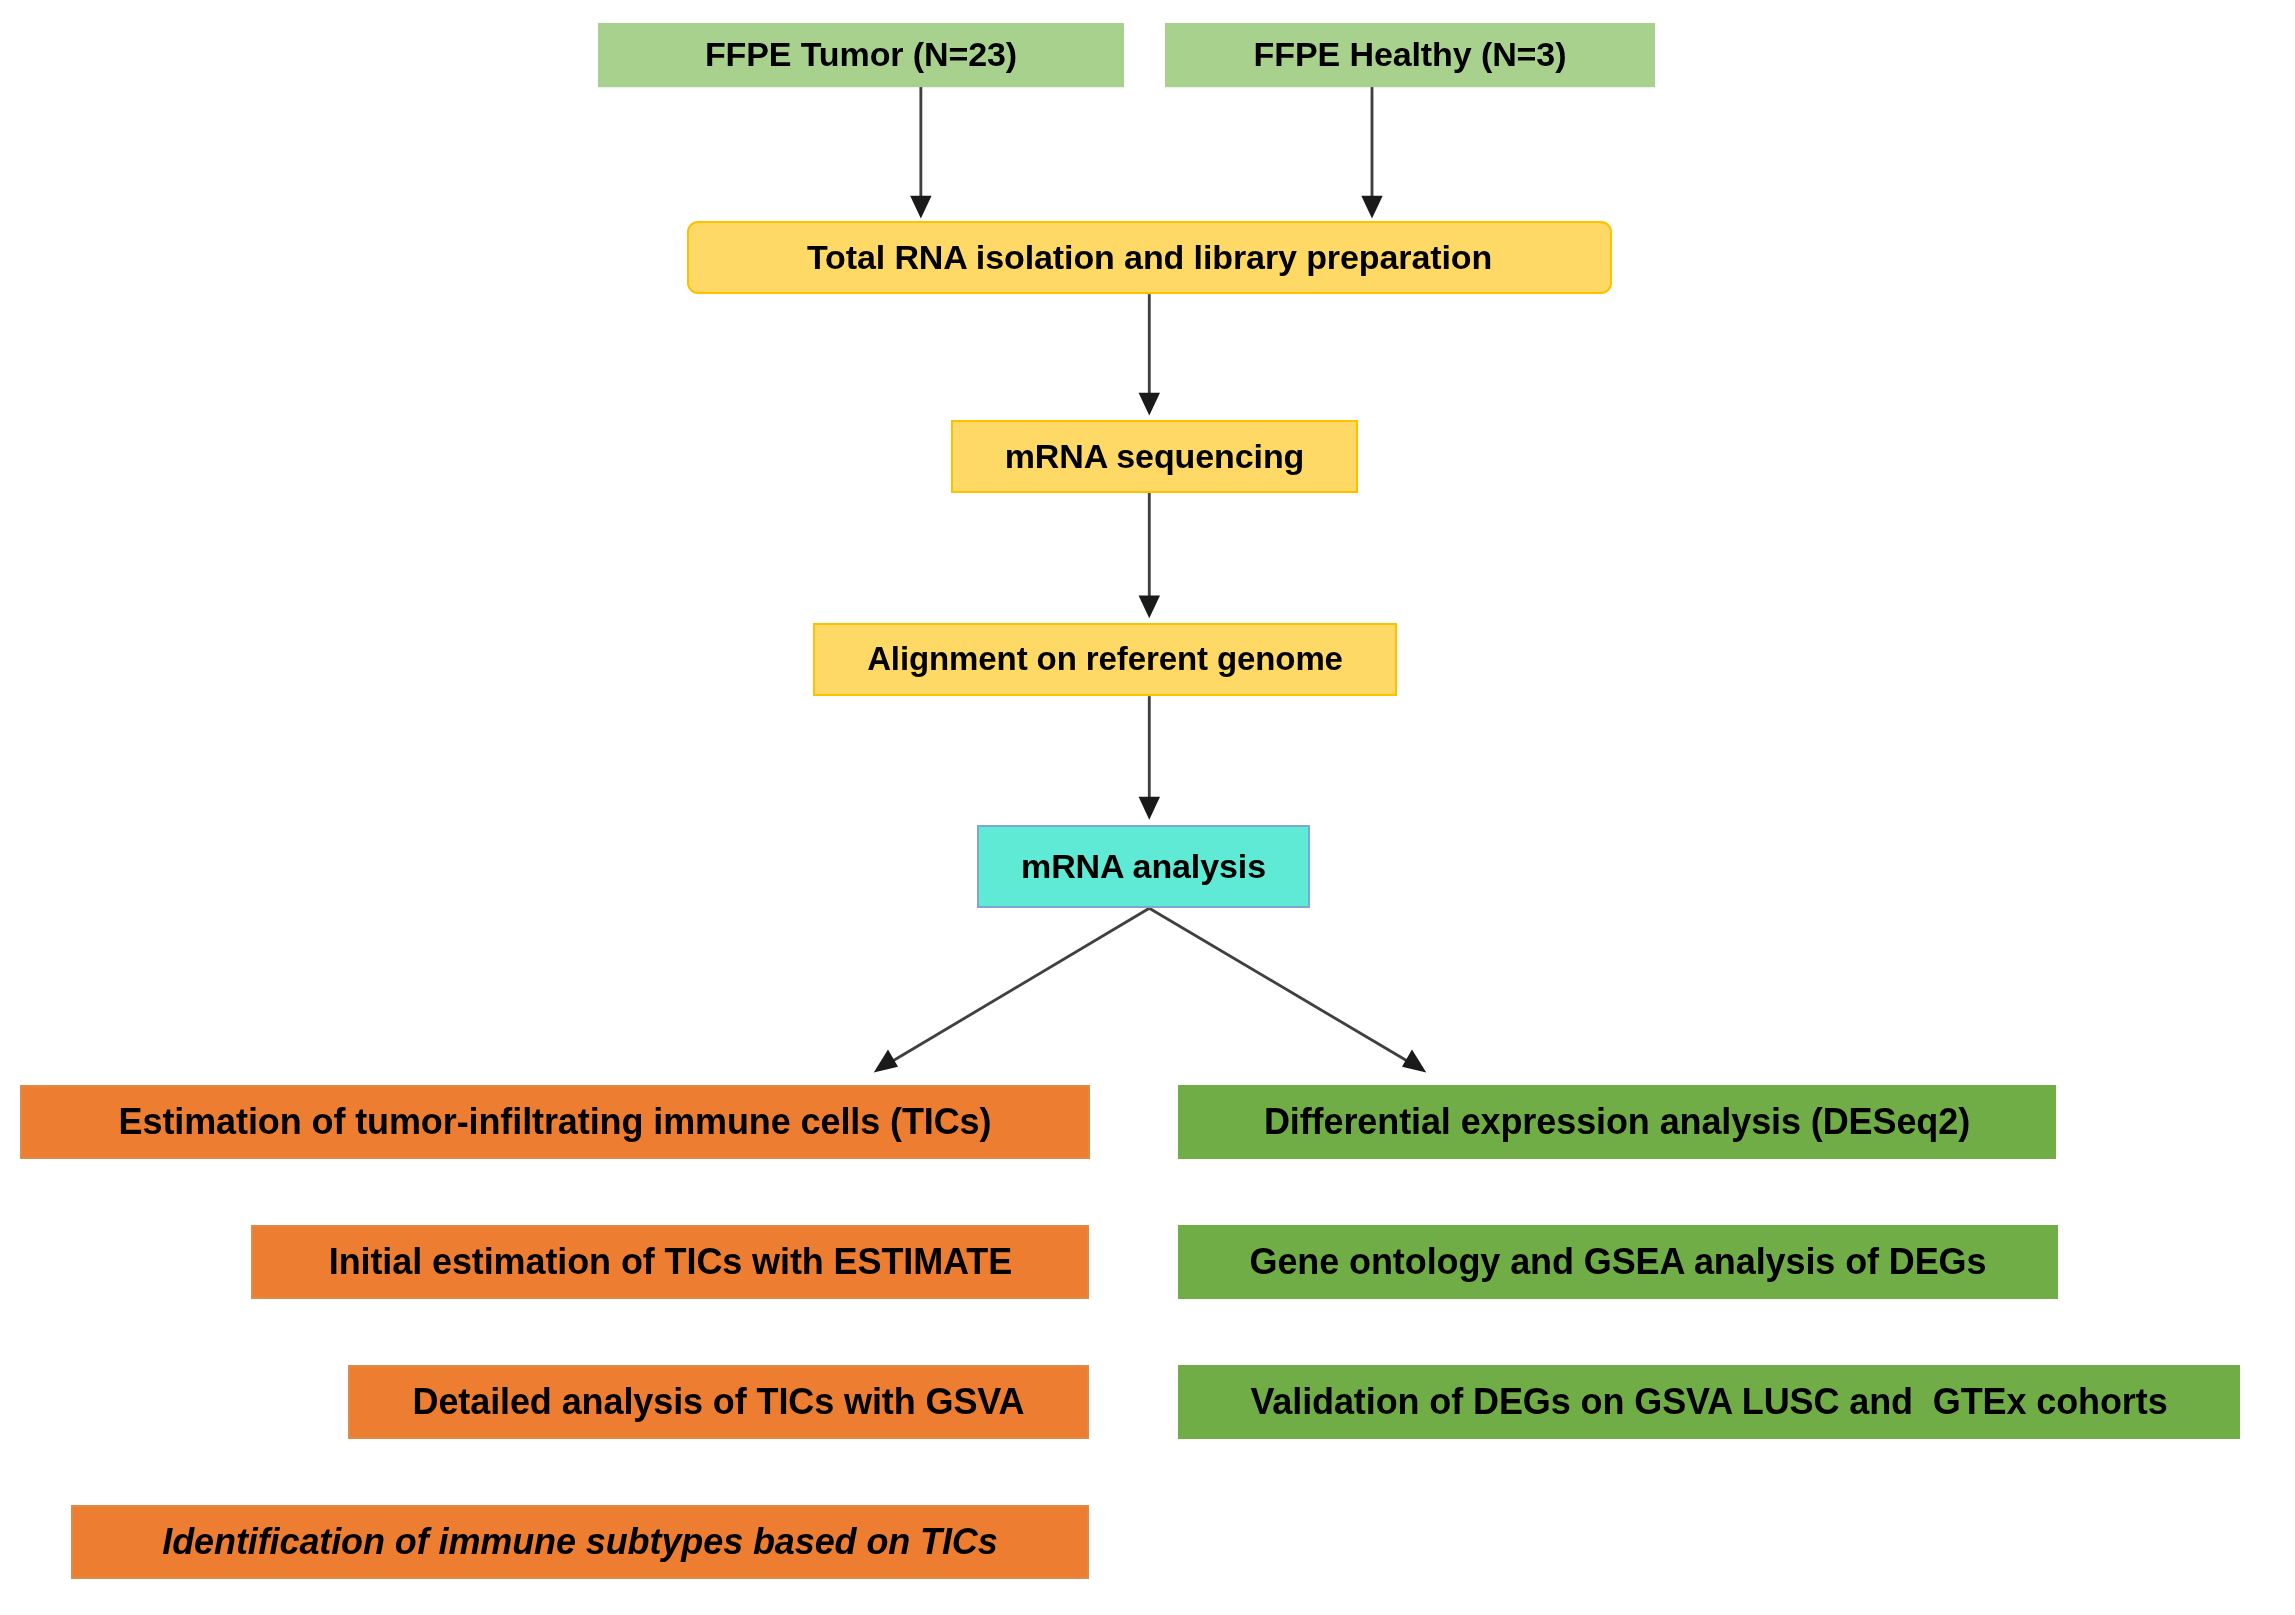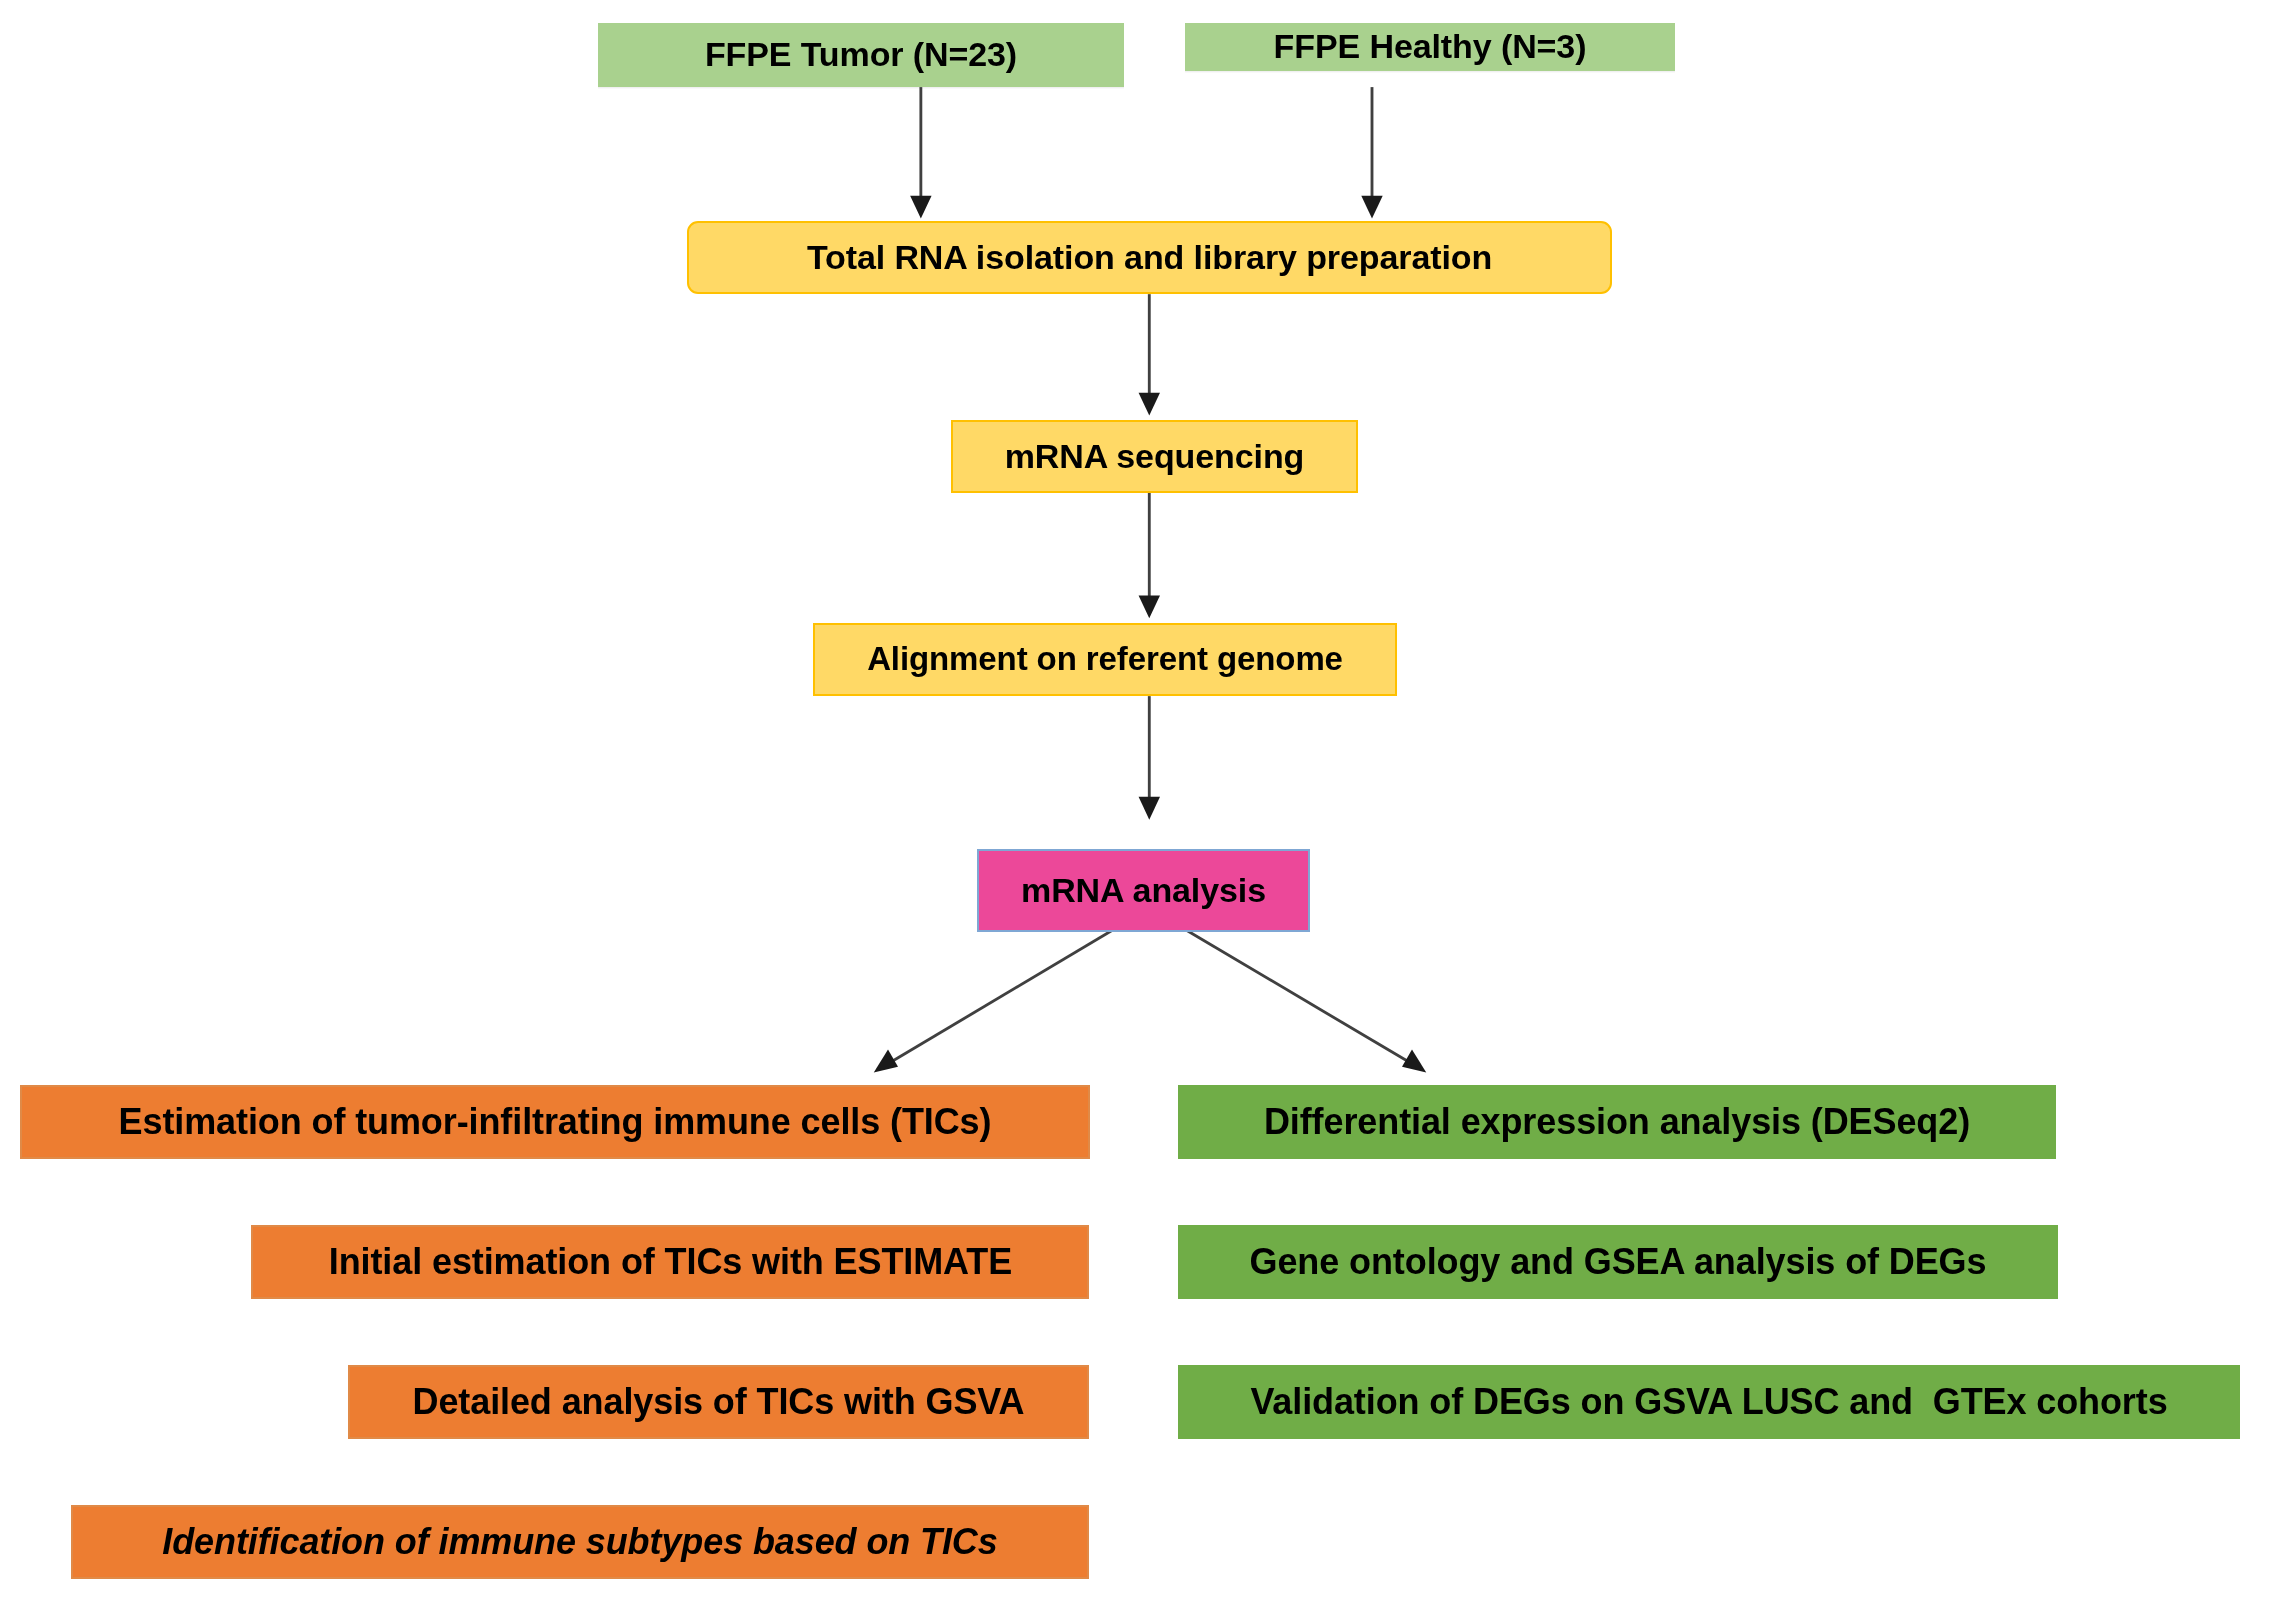--- a/index.html
+++ b/index.html
@@ -35,23 +35,22 @@
   .node-green-light {
     background: #a9d18e;
     border: 2.1px solid #a9d18e;
     box-shadow: 0 1.4px 0 0 rgba(0,0,0,0.06);
   }
   .node-yellow {
     background: #ffd966;
     border: 2.1px solid #ffc000;
   }
   .node-blue {
-    background: #ec4899;
+    background: #5eead4;
     border: 2.1px solid #7fa7d4;
-    margin-top: 24px;
   }
   .node-orange {
     background: #ed7d31;
     border: 2.1px solid #e08a47;
   }
   .node-green-dark {
     background: #70ad47;
     border: 2.1px solid #70ad47;
   }
   svg.edges {
@@ -110,21 +109,21 @@
     </g>
 
     <g>
       <line class="edge-line" x1="1610" y1="1272" x2="1978" y2="1490"></line>
       <polygon class="edge-head" points="1998,1502 1964,1494 1978,1470"></polygon>
     </g>
   </svg>
 
   <div class="node node-green-light" style="left:598px; top:23px; width:526px; height:64px; font-size:34px;">FFPE Tumor (N=23)</div>
 
-  <div class="node node-green-light" style="left:1165px; top:23px; width:490px; height:48px; font-size:34px;margin-left:20px;">FFPE Healthy (N=3)</div>
+  <div class="node node-green-light" style="left:1165px; top:23px; width:490px; height:64px; font-size:34px;">FFPE Healthy (N=3)</div>
 
   <div class="node node-yellow" style="left:687px; top:221px; width:925px; height:73px; font-size:34px;border-radius:11px;">Total RNA isolation and library preparation</div>
 
   <div class="node node-yellow" style="left:951px; top:420px; width:407px; height:73px; font-size:34px;">mRNA sequencing</div>
 
   <div class="node node-yellow" style="left:813px; top:623px; width:584px; height:73px; font-size:33px;">Alignment on referent genome</div>
 
   <div class="node node-blue" style="left:977px; top:825px; width:333px; height:83px; font-size:34px;">mRNA analysis</div>
 
   <div class="node node-orange" style="left:20px; top:1085px; width:1070px; height:74px; font-size:36px;">Estimation of tumor-infiltrating immune cells (TICs)</div>

